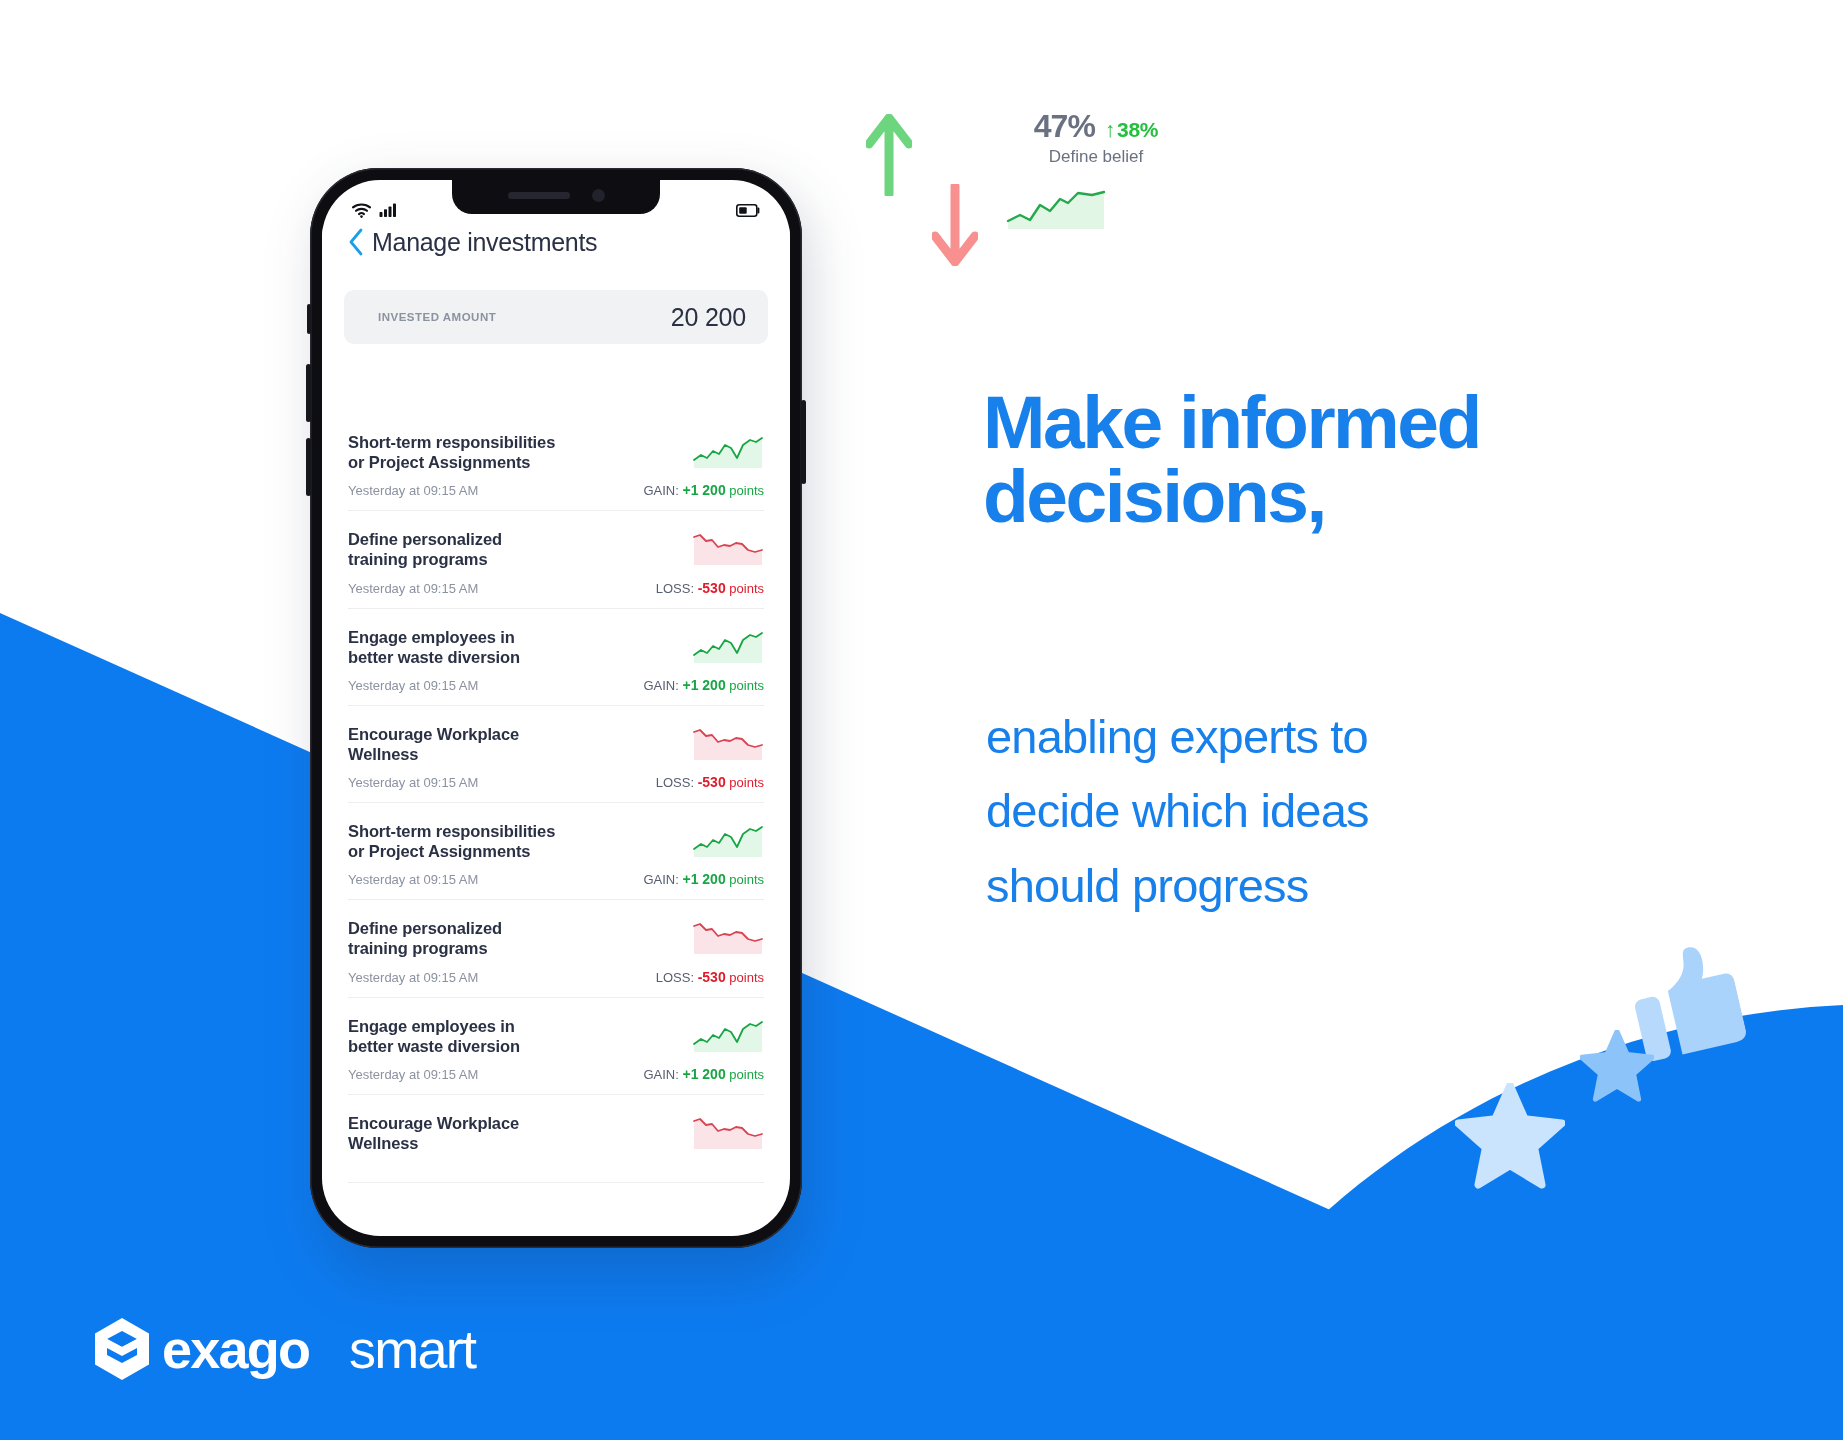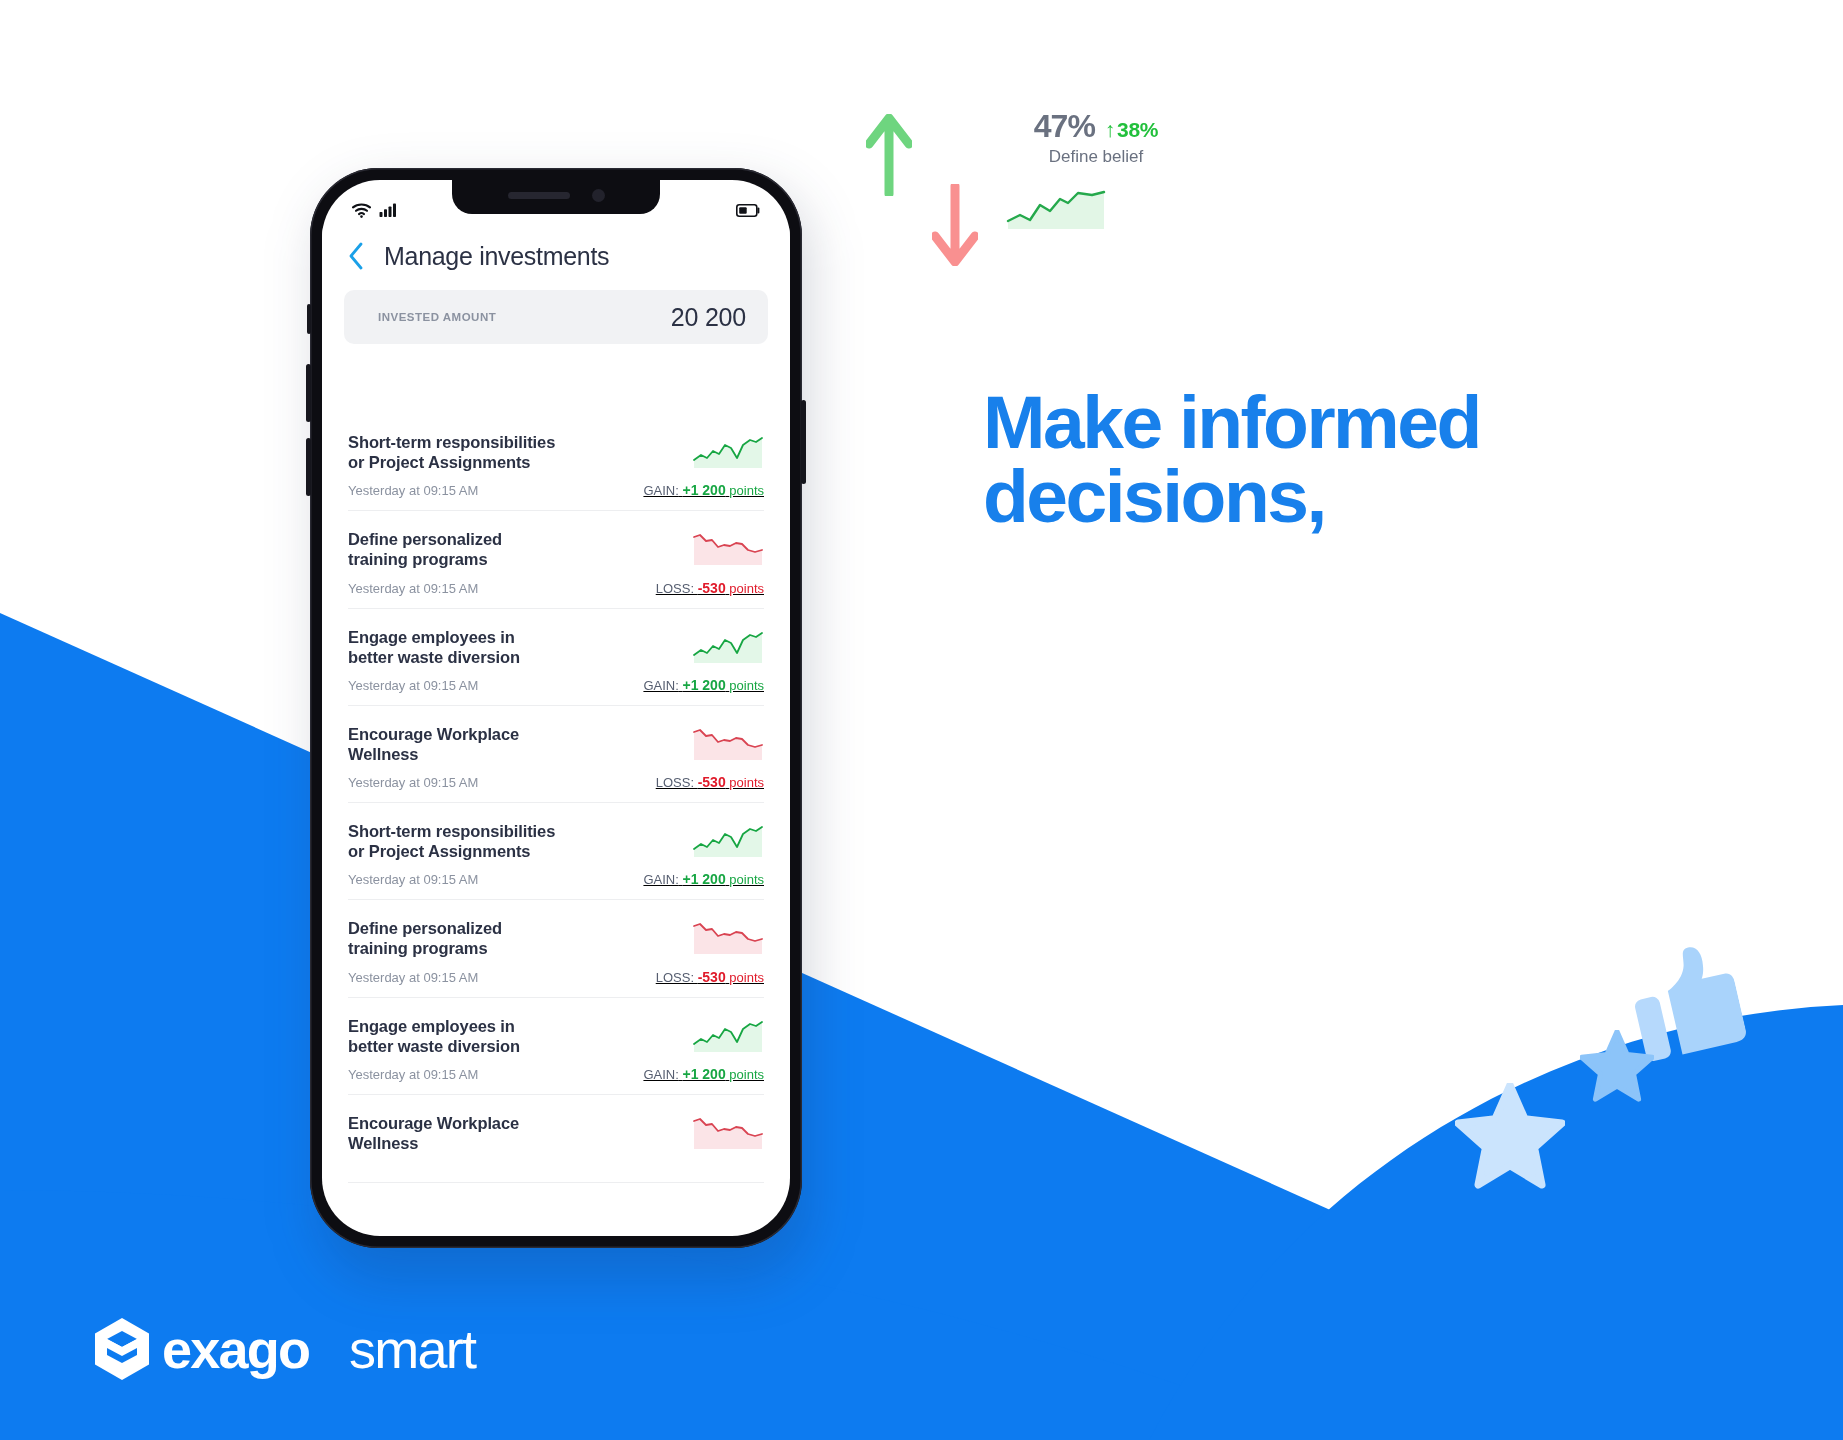--- a/index.html
+++ b/index.html
@@ -97,23 +97,23 @@
     z-index: 5;
   }
   .sb-left { display: flex; align-items: center; gap: 8px; }
   .sb-right { margin-left: auto; display: flex; align-items: center; }
 
   
   .app-header {
     position: absolute;
     left: 0; right: 0; top: 48px;
     height: 56px;
-    display: flex; align-items: center;
+    display: flex; 
     padding: 0 26px;
-    gap: 20px;
+    gap: 8px;
     background: #ffffff;
   }
   .back-chevron { width: 16px; height: 28px; flex: 0 0 auto; cursor: pointer; }
   .app-title {
     font-size: 25px;
     color: #2b3144;
     font-weight: 400;
     letter-spacing: -0.3px;
     white-space: nowrap;
   }
@@ -173,21 +173,20 @@
     margin-top: 10px;
   }
   .inv-date {
     font-size: 13px;
     color: #8b92a0;
   }
   .inv-delta {
     margin-left: auto;
     font-size: 13px;
     white-space: nowrap;
-    text-decoration: underline;
   }
   .inv-delta .lbl { color: #565e70; }
   .inv-delta .num { font-weight: 700; font-size: 14px; }
   .inv-delta.gain .num, .inv-delta.gain .unit { color: #17a643; }
   .inv-delta.loss .num, .inv-delta.loss .unit { color: #e01b2b; }
   .spark {
     position: absolute;
     right: 0; top: 20px;
     width: 72px; height: 34px;
   }
@@ -301,20 +300,23 @@
     </div>
 
     <svg class="stat-spark" viewBox="0 0 100 44">
       <path d="M2 34 L14 28 L24 33 L34 18 L44 24 L54 12 L62 16 L72 6 L86 8 L98 5 L98 42 L2 42 Z" fill="#e2f6e6"></path>
       <path d="M2 34 L14 28 L24 33 L34 18 L44 24 L54 12 L62 16 L72 6 L86 8 L98 5" fill="none" stroke="#25a94c" stroke-width="2.4" stroke-linejoin="round" stroke-linecap="round"></path>
     </svg>
   </div>
 
   <div class="headline">Make informed
 decisions,</div>
+  <div class="subhead">enabling experts to
+decide which ideas
+should progress</div>
 
   <div class="phone-wrap">
     <div class="phone-shadow"></div>
     <div class="phone-body">
       <div class="phone-btn btn-mute"></div>
       <div class="phone-btn btn-vup"></div>
       <div class="phone-btn btn-vdn"></div>
       <div class="phone-btn btn-power"></div>
 
       <div class="phone-screen">

